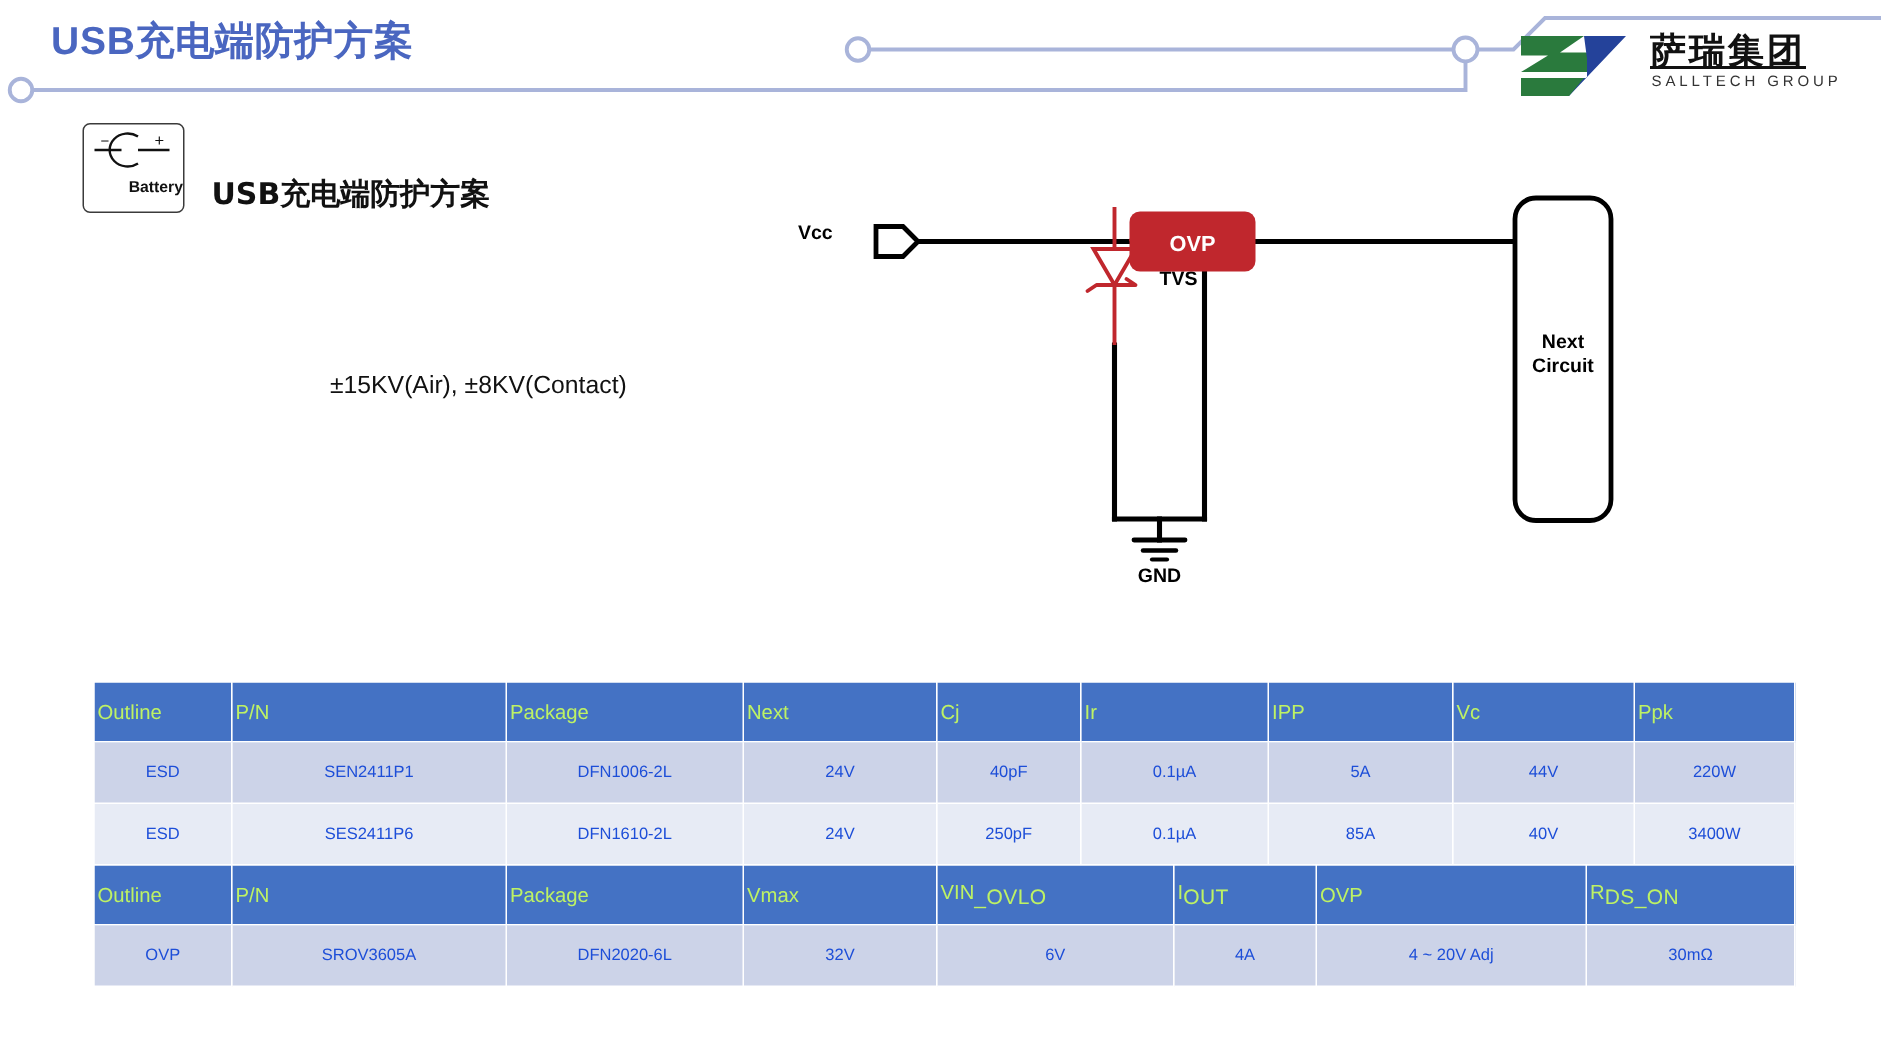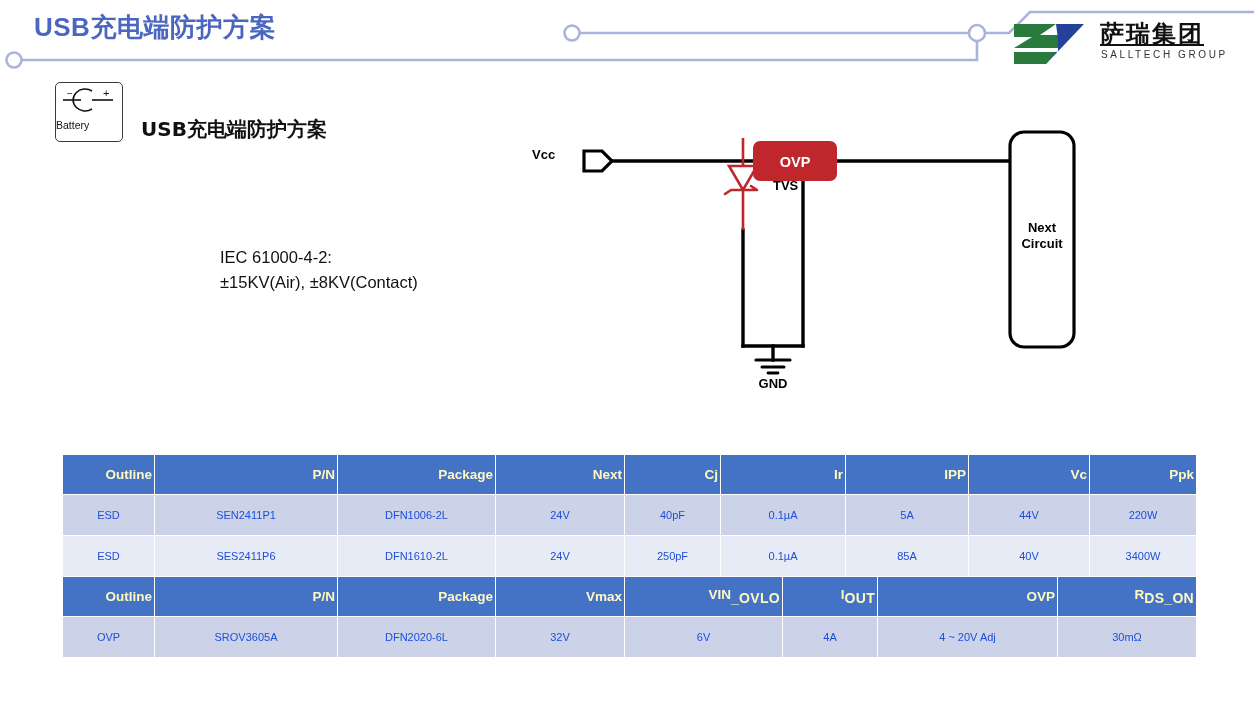--- a/index.html
+++ b/index.html
@@ -29,22 +29,22 @@
     position:absolute;left:89px;top:31px;
     font-size:10px;color:#333;letter-spacing:2.6px;white-space:nowrap;
   }
   
   #battery-badge{
     position:absolute;left:55px;top:82px;width:66px;height:58px;
     border:1px solid #3b3b3b;border-radius:5px;background:#fff;
   }
   #battery-sym{position:absolute;left:3px;top:4px;width:60px;height:30px;}
   #battery-label{
-    position:absolute;left:0;top:36px;width:66px;text-align:left;
-    font-size:10.5px;font-weight:normal;color:#111;
+    position:absolute;left:0;top:36px;width:66px;text-align:right;
+    font-size:10.5px;font-weight:bold;color:#111;
   }
   
   #section-heading{
     position:absolute;left:141px;top:96px;
     font-size:20px;font-weight:bold;color:#111;white-space:nowrap;
     font-family:"DejaVu Sans","Liberation Sans",sans-serif;
     margin-top:20px;
   }
   
   #iec-note{
@@ -52,22 +52,22 @@
     font-size:16.5px;color:#111;line-height:25px;white-space:nowrap;
   }
   
   #schematic{position:absolute;left:520px;top:120px;width:580px;height:290px;}
   .sch-txt{font-family:"Liberation Sans","DejaVu Sans",sans-serif;}
   
   .spec-table{position:absolute;border-collapse:collapse;table-layout:fixed;}
   #table-esd{left:62px;top:454px;width:1134px;}
   #table-ovp{left:62px;top:576px;width:1134px;}
   .spec-table th{
-    background:#4472c4;color:#fef9c3;font-size:13.5px;font-weight:bold;
-    height:39px;text-align:right;border:1px solid #ffffff;
+    background:#4472c4;color:#bef264;font-size:13.5px;font-weight:normal;
+    height:39px;text-align:left;border:1px solid #ffffff;
     padding:0 2px;
   }
   .spec-table td{
     font-size:11px;color:#1d4ed8;height:40px;text-align:center;
     border:1px solid #ffffff;padding:0 2px;
   }
   .spec-table tr.row-a td{background:#ccd3e8;}
   .spec-table tr.row-b td{background:#e7ebf5;}
   .sub{font-size:14px;vertical-align:sub;letter-spacing:.3px;}
 </style>
@@ -106,21 +106,20 @@
     </g>
     <text x="8" y="10" font-size="10" fill="#111" font-family="Liberation Sans, sans-serif">−</text>
     <text x="44" y="10" font-size="11" fill="#111" font-family="Liberation Sans, sans-serif">+</text>
   </svg>
   <div id="battery-label">Battery</div>
 </div>
 
 <div id="section-heading">USB充电端防护方案</div>
 
 <div id="iec-note">
-  <div>IEC 61000-4-2:</div>
   <div>±15KV(Air), ±8KV(Contact)</div>
 </div>
 
 <svg id="schematic" viewBox="0 0 580 290">
 
   <g stroke="#000000" stroke-width="3.4" fill="none" stroke-linecap="square">
     <line x1="88" y1="41" x2="253" y2="41"></line>
     <line x1="313" y1="41" x2="490" y2="41"></line>
     <line x1="223" y1="110" x2="223" y2="226"></line>
     <line x1="283" y1="61" x2="283" y2="226"></line>

